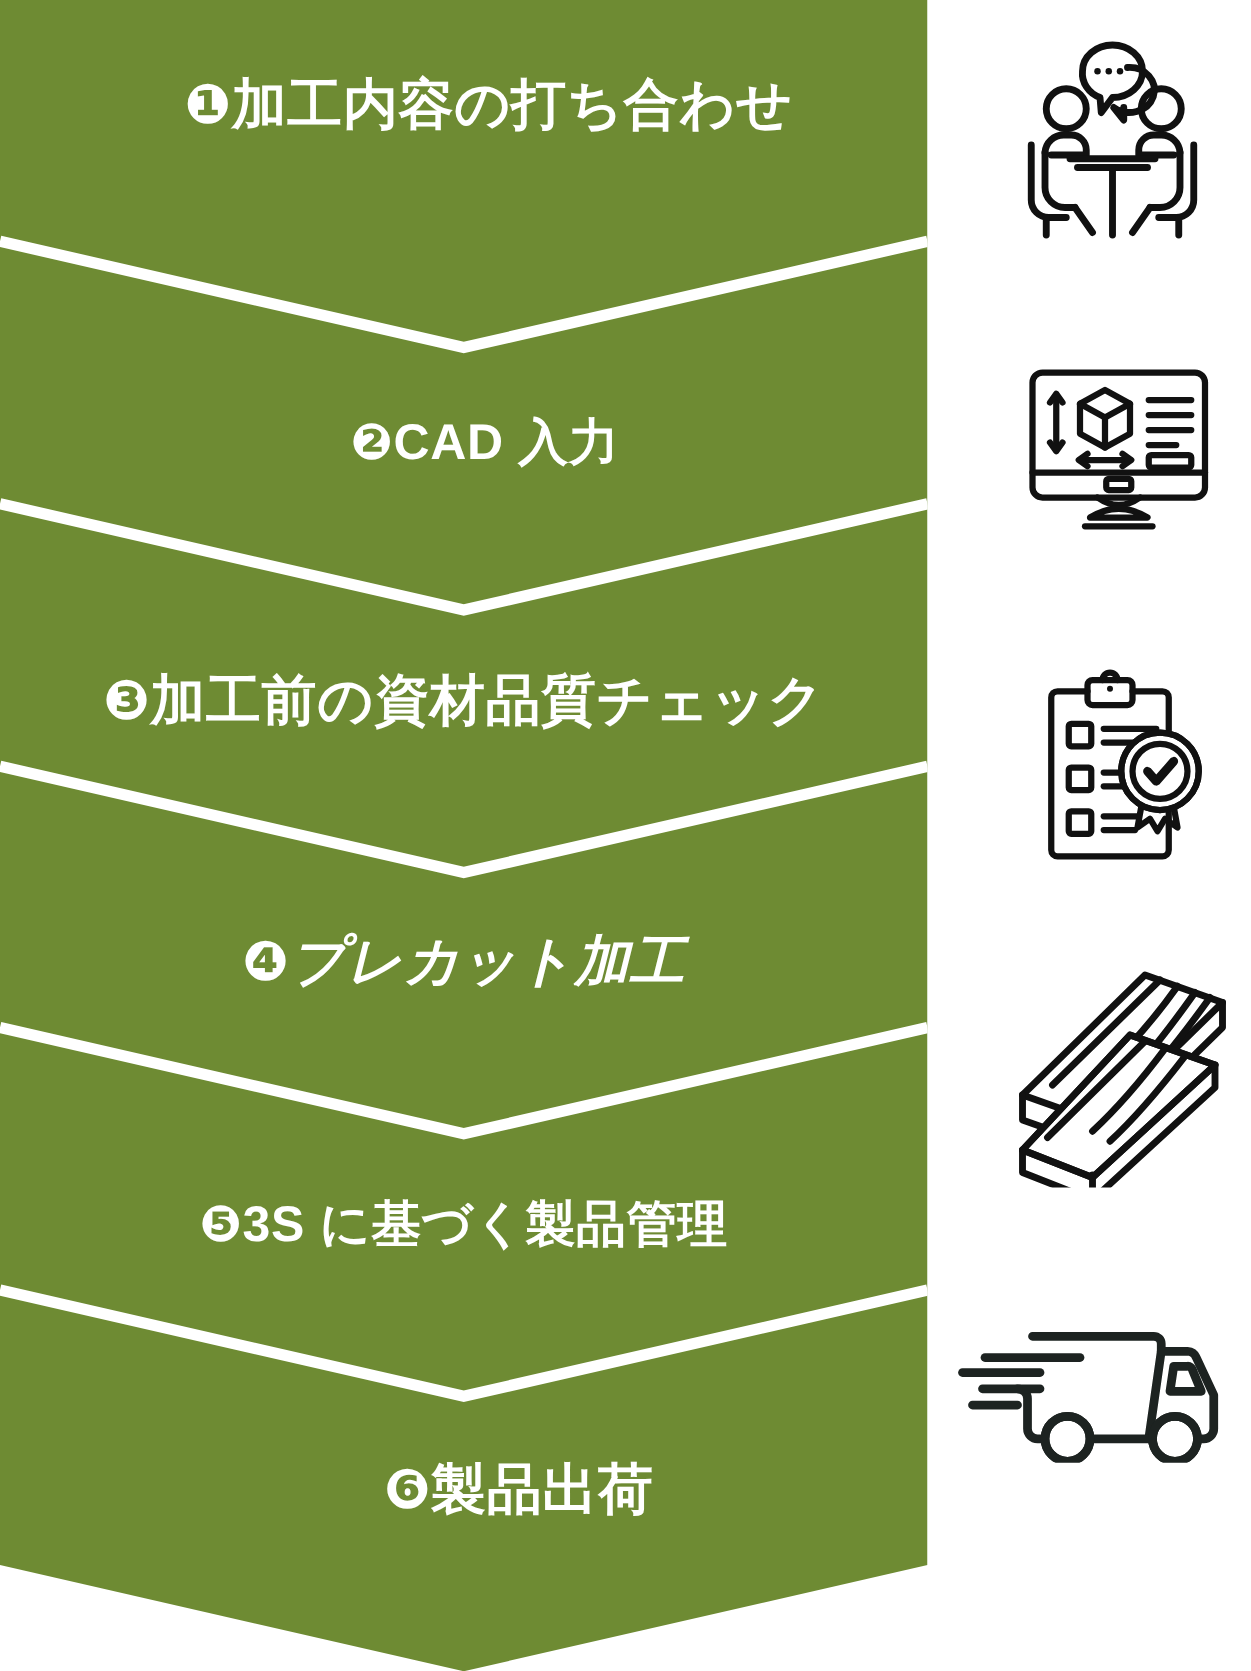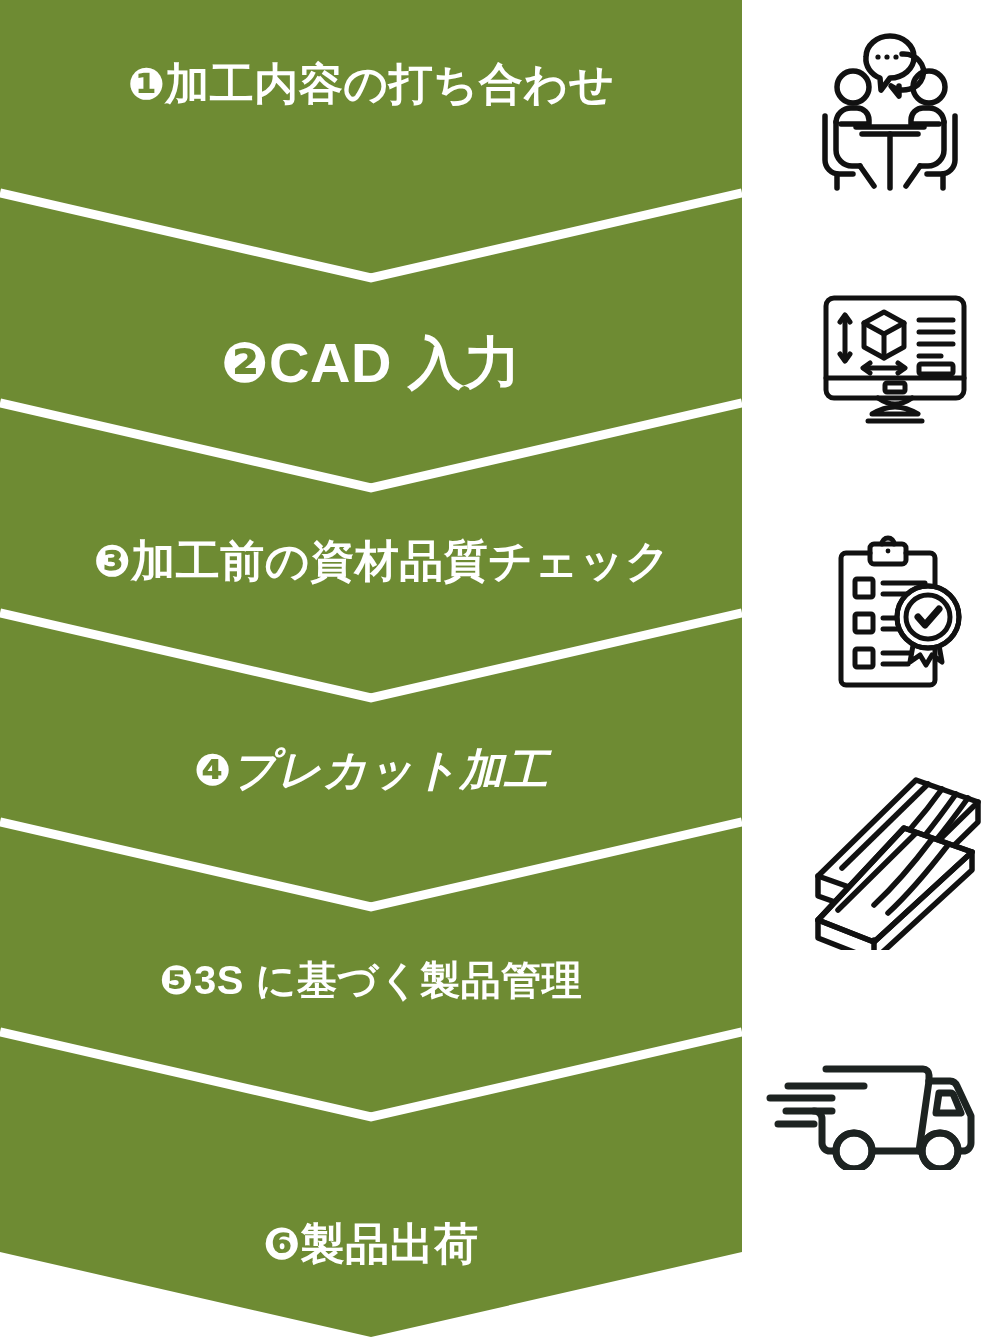--- a/index.html
+++ b/index.html
@@ -44,26 +44,26 @@
     left: 0;
     width: 742px;
     text-align: center;
     color: #ffffff;
     font-weight: bold;
     letter-spacing: 0.5px;
     line-height: 1.1;
     white-space: nowrap;
     pointer-events: none;
   }
-  .step-label.s1 { top: 60px;   font-size: 44px; }
-  .step-label.s2 { top: 332px;  font-size: 56px; }
-  .step-label.s3 { top: 537px;  font-size: 44px; padding-left: 11px; }
+  .step-label.s1 { top: 60px;   font-size: 44px; padding-left: 20px; }
+  .step-label.s2 { top: 332px;  font-size: 40px; margin-left: 17px; }
+  .step-label.s3 { top: 537px;  font-size: 44px; }
   .step-label.s4 { top: 746px;  font-size: 44px; font-style: italic; }
   .step-label.s5 { top: 958px;  font-size: 40px; }
-  .step-label.s6 { top: 1220px; font-size: 44px; }
+  .step-label.s6 { top: 1168px; font-size: 44px; padding-left: 44px; }
 
   
   .icon-column {
     position: absolute;
     left: 742px;
     top: 0;
     width: 259px;
     height: 1337px;
   }
   .icon-box {

